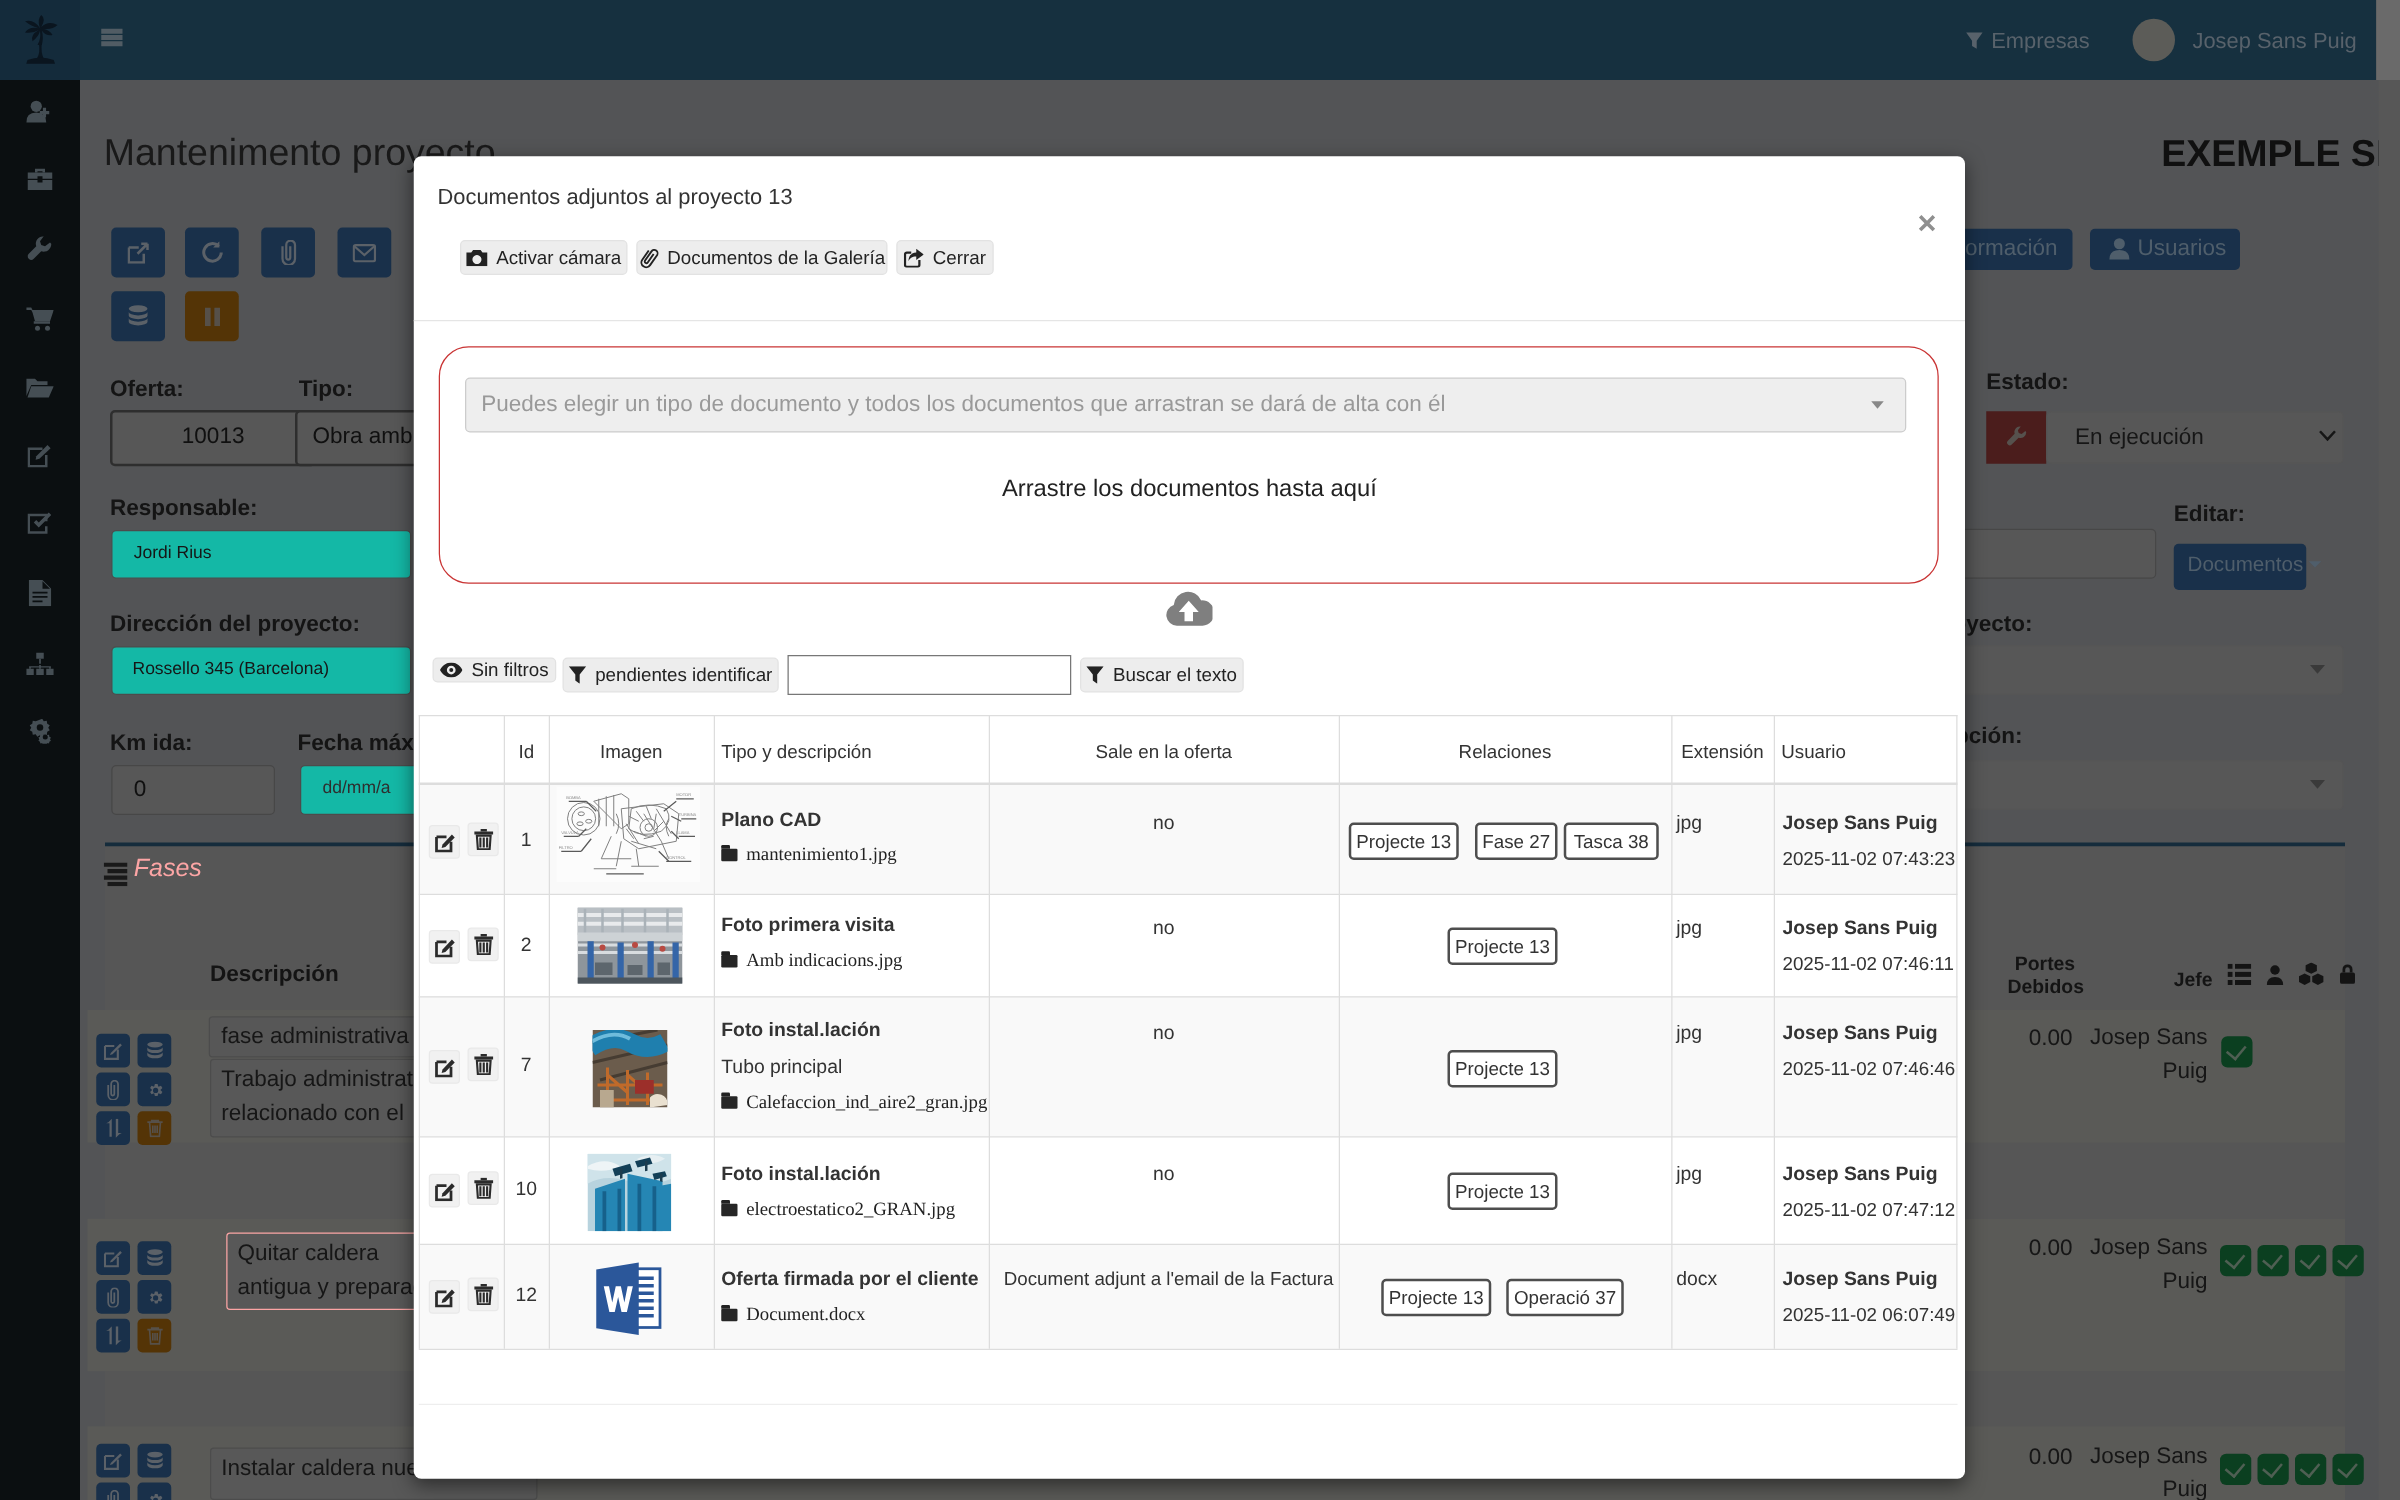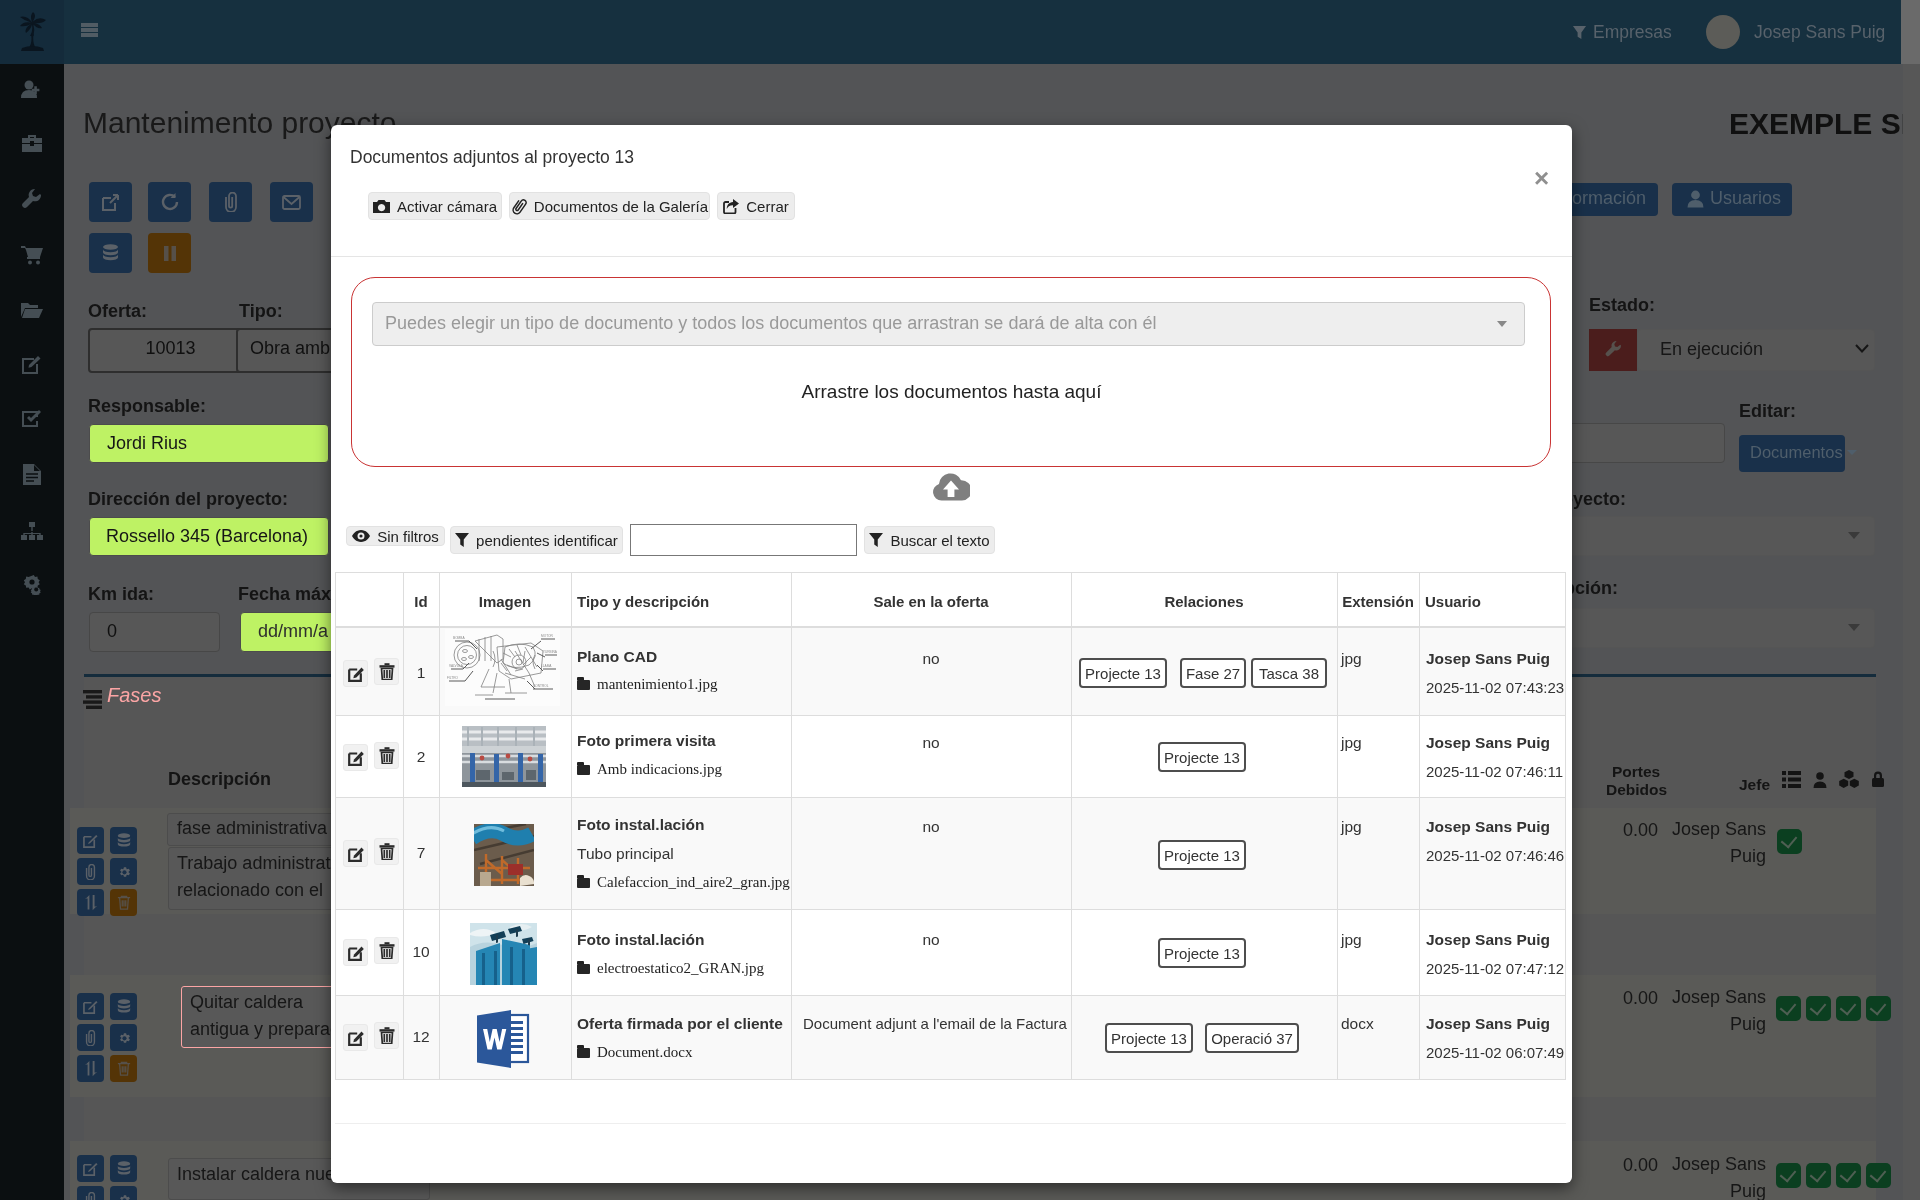--- a/index.html
+++ b/index.html
@@ -1,28 +1,28 @@
 <!DOCTYPE html>
 <html><head>
 <meta charset="utf-8">
 <style>
 * { margin:0; padding:0; box-sizing:border-box; }
 html,body { width:1920px; height:1200px; overflow:hidden; }
 body { font-family:"Liberation Sans",sans-serif; background:#535456; position:relative; }
 .a { position:absolute; }
 .lbl { font-weight:bold; color:#141414; font-size:18px; }
 .inp { background:#575757; border:1px solid #474747; border-radius:4px; color:#101010; font-size:18px; }
-.inpd { background:#bef264; border:1px solid #4c4c4c; border-radius:4px; color:#161616; font-size:18px; }
+.inpd { background:#14b8a6; border:1px solid #4c4c4c; border-radius:4px; color:#161616; font-size:14px; }
 .bluebtn { background:#19304a; border-radius:4px; }
 .bb { width:43px; height:40px; display:flex; align-items:center; justify-content:center; }
 .gbtn { background:#ededed; border:1px solid #e2e2e2; border-radius:4px; color:#222; font-size:15px; display:flex; align-items:center; justify-content:center; gap:7px; }
 .relbtn { background:#fff; border:2px solid #4e4e4e; border-radius:4px; color:#333; font-size:15px; display:flex; align-items:center; justify-content:center; position:absolute; }
 .chk { position:absolute; width:25px; height:25px; background:#0b3f20; border-radius:5px; }
 .chk:after { content:""; position:absolute; left:7px; top:4px; width:8px; height:12px; border-right:2.6px solid #4f5f53; border-bottom:2.6px solid #4f5f53; transform:rotate(40deg); }
-.thb { font-weight:bold; color:#333; font-size:15px; white-space:nowrap; }
+.thb { font-weight:normal; color:#333; font-size:15px; white-space:nowrap; }
 .tdt { color:#333; font-size:15.5px; white-space:nowrap; }
 .tdb { color:#333; font-size:15.5px; font-weight:bold; white-space:nowrap; }
 .tfn { color:#222; font-size:15px; font-family:"Liberation Serif",serif; white-space:nowrap; }
 .fold { display:inline-block; width:13px; height:10px; background:#262626; margin-right:7px; position:relative; border-radius:1px; vertical-align:-1px; }
 .fold:before { content:""; position:absolute; left:0; top:-3px; width:7px; height:3px; background:#222; border-radius:1px 1px 0 0; }
 .abtn { width:25px; height:27px; background:#f1f1f1; border:1px solid #e9e9e9; border-radius:3px; display:flex; align-items:center; justify-content:center; }
 .fbtn { position:absolute; width:27px; height:27px; border-radius:4px; background:#19304a; display:flex; align-items:center; justify-content:center; }
 .fbtn.y { background:#543406; }
 .fico { fill:none; stroke:#5b6168; }
 </style>

